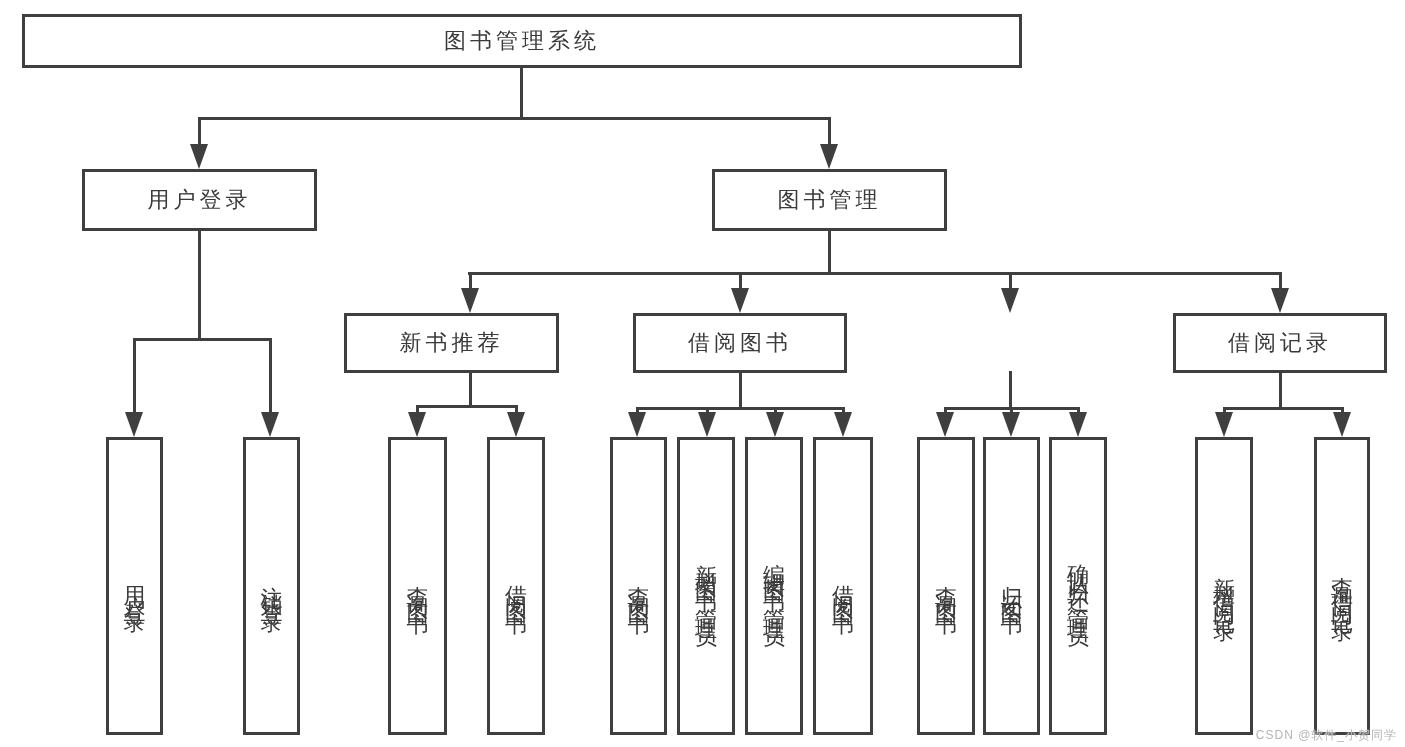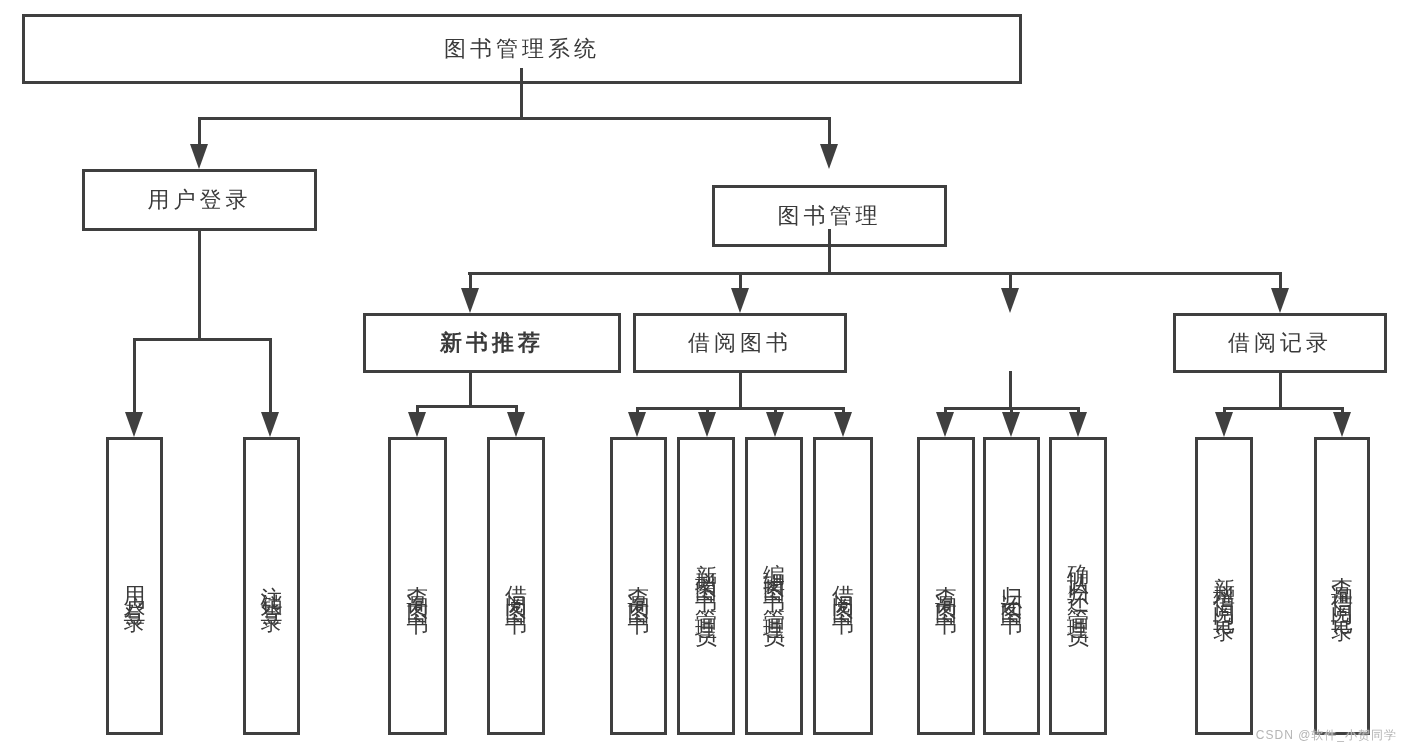--- a/index.html
+++ b/index.html
@@ -58,51 +58,51 @@
     color: var(--watermark);
     text-shadow: 0 0 2px #ffffff;
     white-space: nowrap;
   }
 </style>
 </head>
 <body>
 
 <div class="canvas">
 
-  <div class="box" style="left:22px; top:14px; width:1000px; height:70px;">图书管理系统</div>
+  <div class="box" style="left:22px; top:14px; width:1000px; height:54px;">图书管理系统</div>
 
   <div class="vline" style="left:520px; top:68px; height:50px;"></div>
   <div class="hline" style="left:198px; top:117px; width:633px;"></div>
   <div class="vline" style="left:198px; top:117px; height:30px;"></div>
   <div class="arrow" style="left:190px; top:144px;"></div>
   <div class="vline" style="left:828px; top:117px; height:30px;"></div>
   <div class="arrow" style="left:820px; top:144px;"></div>
 
   <div class="box" style="left:82px; top:169px; width:235px; height:62px;">用户登录</div>
-  <div class="box" style="left:712px; top:169px; width:235px; height:62px;margin-top:16px;">图书管理</div>
+  <div class="box" style="left:712px; top:169px; width:235px; height:62px;">图书管理</div>
 
   <div class="vline" style="left:198px; top:231px; height:107px;"></div>
   <div class="hline" style="left:133px; top:338px; width:139px;"></div>
   <div class="vline" style="left:133px; top:338px; height:77px;"></div>
   <div class="arrow" style="left:125px; top:412px;"></div>
   <div class="vline" style="left:269px; top:338px; height:77px;"></div>
   <div class="arrow" style="left:261px; top:412px;"></div>
 
   <div class="vline" style="left:828px; top:229px; height:43px;"></div>
   <div class="hline" style="left:468px; top:272px; width:812px;"></div>
   <div class="vline" style="left:469px; top:272px; height:18px;"></div>
   <div class="arrow" style="left:461px; top:288px;"></div>
   <div class="vline" style="left:739px; top:272px; height:18px;"></div>
   <div class="arrow" style="left:731px; top:288px;"></div>
   <div class="vline" style="left:1009px; top:272px; height:18px;"></div>
   <div class="arrow" style="left:1001px; top:288px;"></div>
   <div class="vline" style="left:1279px; top:272px; height:18px;"></div>
   <div class="arrow" style="left:1271px; top:288px;"></div>
 
-  <div class="box" style="left:363px; top:313px; width:258px; height:60px;font-weight:bold;">新书推荐</div>
+  <div class="box" style="left:344px; top:313px; width:215px; height:60px;">新书推荐</div>
   <div class="box" style="left:633px; top:313px; width:214px; height:60px;">借阅图书</div>
   <div class="box" style="left:1173px; top:313px; width:214px; height:60px;">借阅记录</div>
 
   <div class="vline" style="left:469px; top:371px; height:34px;"></div>
   <div class="hline" style="left:416px; top:405px; width:102px;"></div>
   <div class="vline" style="left:416px; top:405px; height:12px;"></div>
   <div class="arrow" style="left:408px; top:412px;"></div>
   <div class="vline" style="left:515px; top:405px; height:12px;"></div>
   <div class="arrow" style="left:507px; top:412px;"></div>
 

